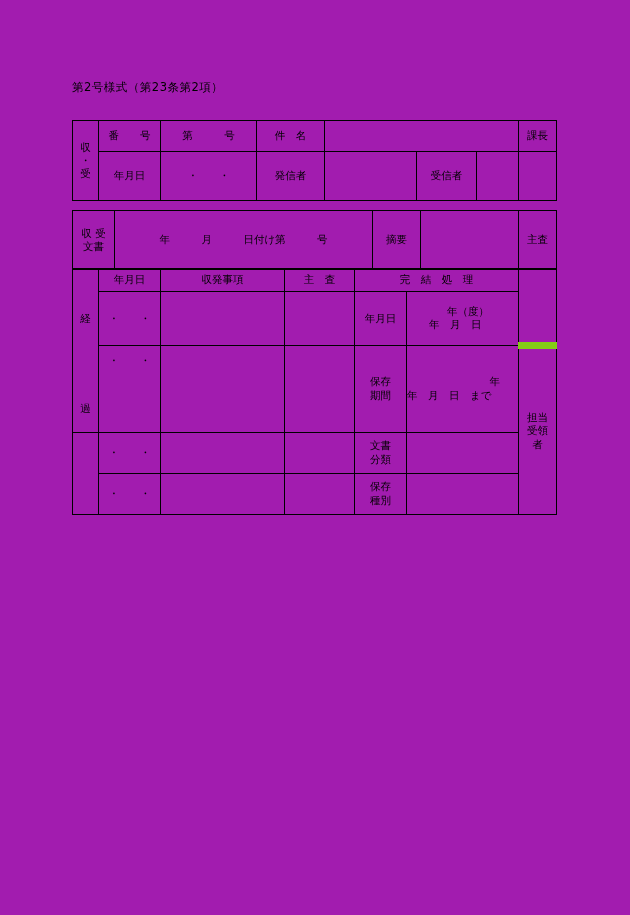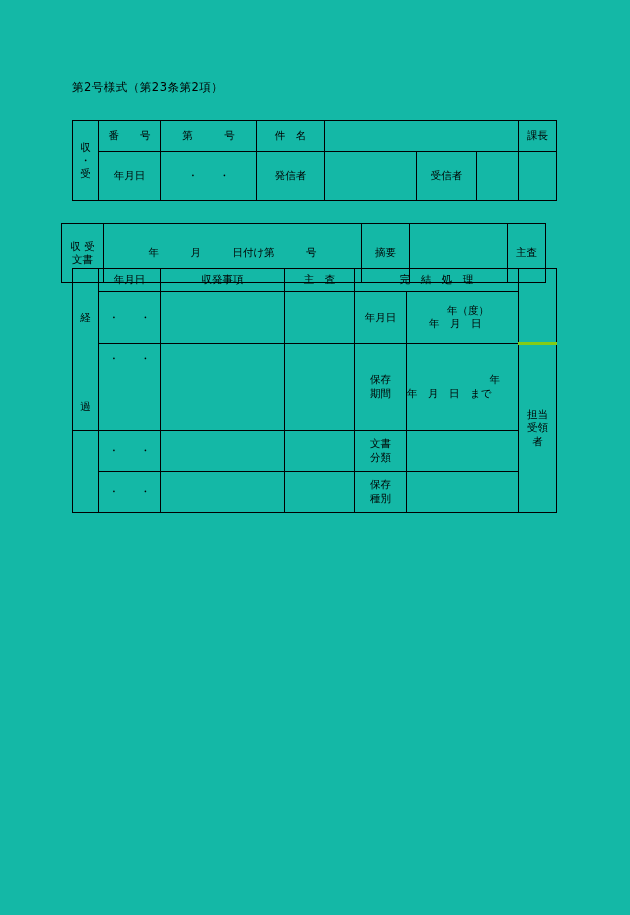--- a/index.html
+++ b/index.html
@@ -12,21 +12,21 @@
     height: 915px;
     position: relative;
     font-family: "DejaVu Sans", "Liberation Sans", sans-serif;
     color: #000000;
   }
   .page {
     position: absolute;
     left: 0; top: 0;
     width: 630px;
     height: 915px;
-    background: #14b8a6;
+    background: #a21caf;
   }
   .form-no {
     position: absolute;
     left: 72px;
     top: 80px;
     font-size: 11.5px;
     letter-spacing: 0.5px;
     white-space: nowrap;
   }
   .doc-title {
@@ -45,21 +45,21 @@
     font-size: 10.5px;
   }
   table.grid td {
     border: 1px solid #000;
     padding: 0;
     vertical-align: middle;
     text-align: center;
     line-height: 1.25;
   }
   .t1 { left: 72px; top: 120px; width: 484px; }
-  .t2 { left: 61px; top: 210px; width: 484px; margin-top: 13px; }
+  .t2 { left: 72px; top: 210px; width: 484px; }
   .t3 { left: 72px; top: 268px; width: 484px; }
   .vert {
     font-size: 10.5px;
     line-height: 1.15;
     letter-spacing: 0px;
   }
   .left { text-align: left; padding-left: 6px; margin-left: 31px; }
   .h30 { height: 30px; }
   .h48 { height: 48px; }
   .h58 { height: 58px; }
@@ -176,21 +176,21 @@
       <td style="height:78px"></td>
       <td style="height:78px"></td>
       <td style="height:78px">
         <span class="lineblock">保存</span>
         <span class="lineblock">期間</span>
       </td>
       <td style="height:78px">
         <span class="lineblock" style="text-align:right;padding-right:18px">年</span>
         <span class="lineblock" style="text-align:left">年　月　日　まで</span>
       </td>
-      <td rowspan="3" class="vert" style="border-top:3px solid #84cc16">
+      <td rowspan="3" class="vert" style="border-top:7px solid #84cc16">
         <span class="lineblock">担当</span>
         <span class="lineblock">受領</span>
         <span class="lineblock">者</span>
       </td>
     </tr>
 
     <tr>
       <td style="height:40px;border-top:none;border-bottom:none"></td>
       <td style="height:40px">・　　・</td>
       <td style="height:40px"></td>

